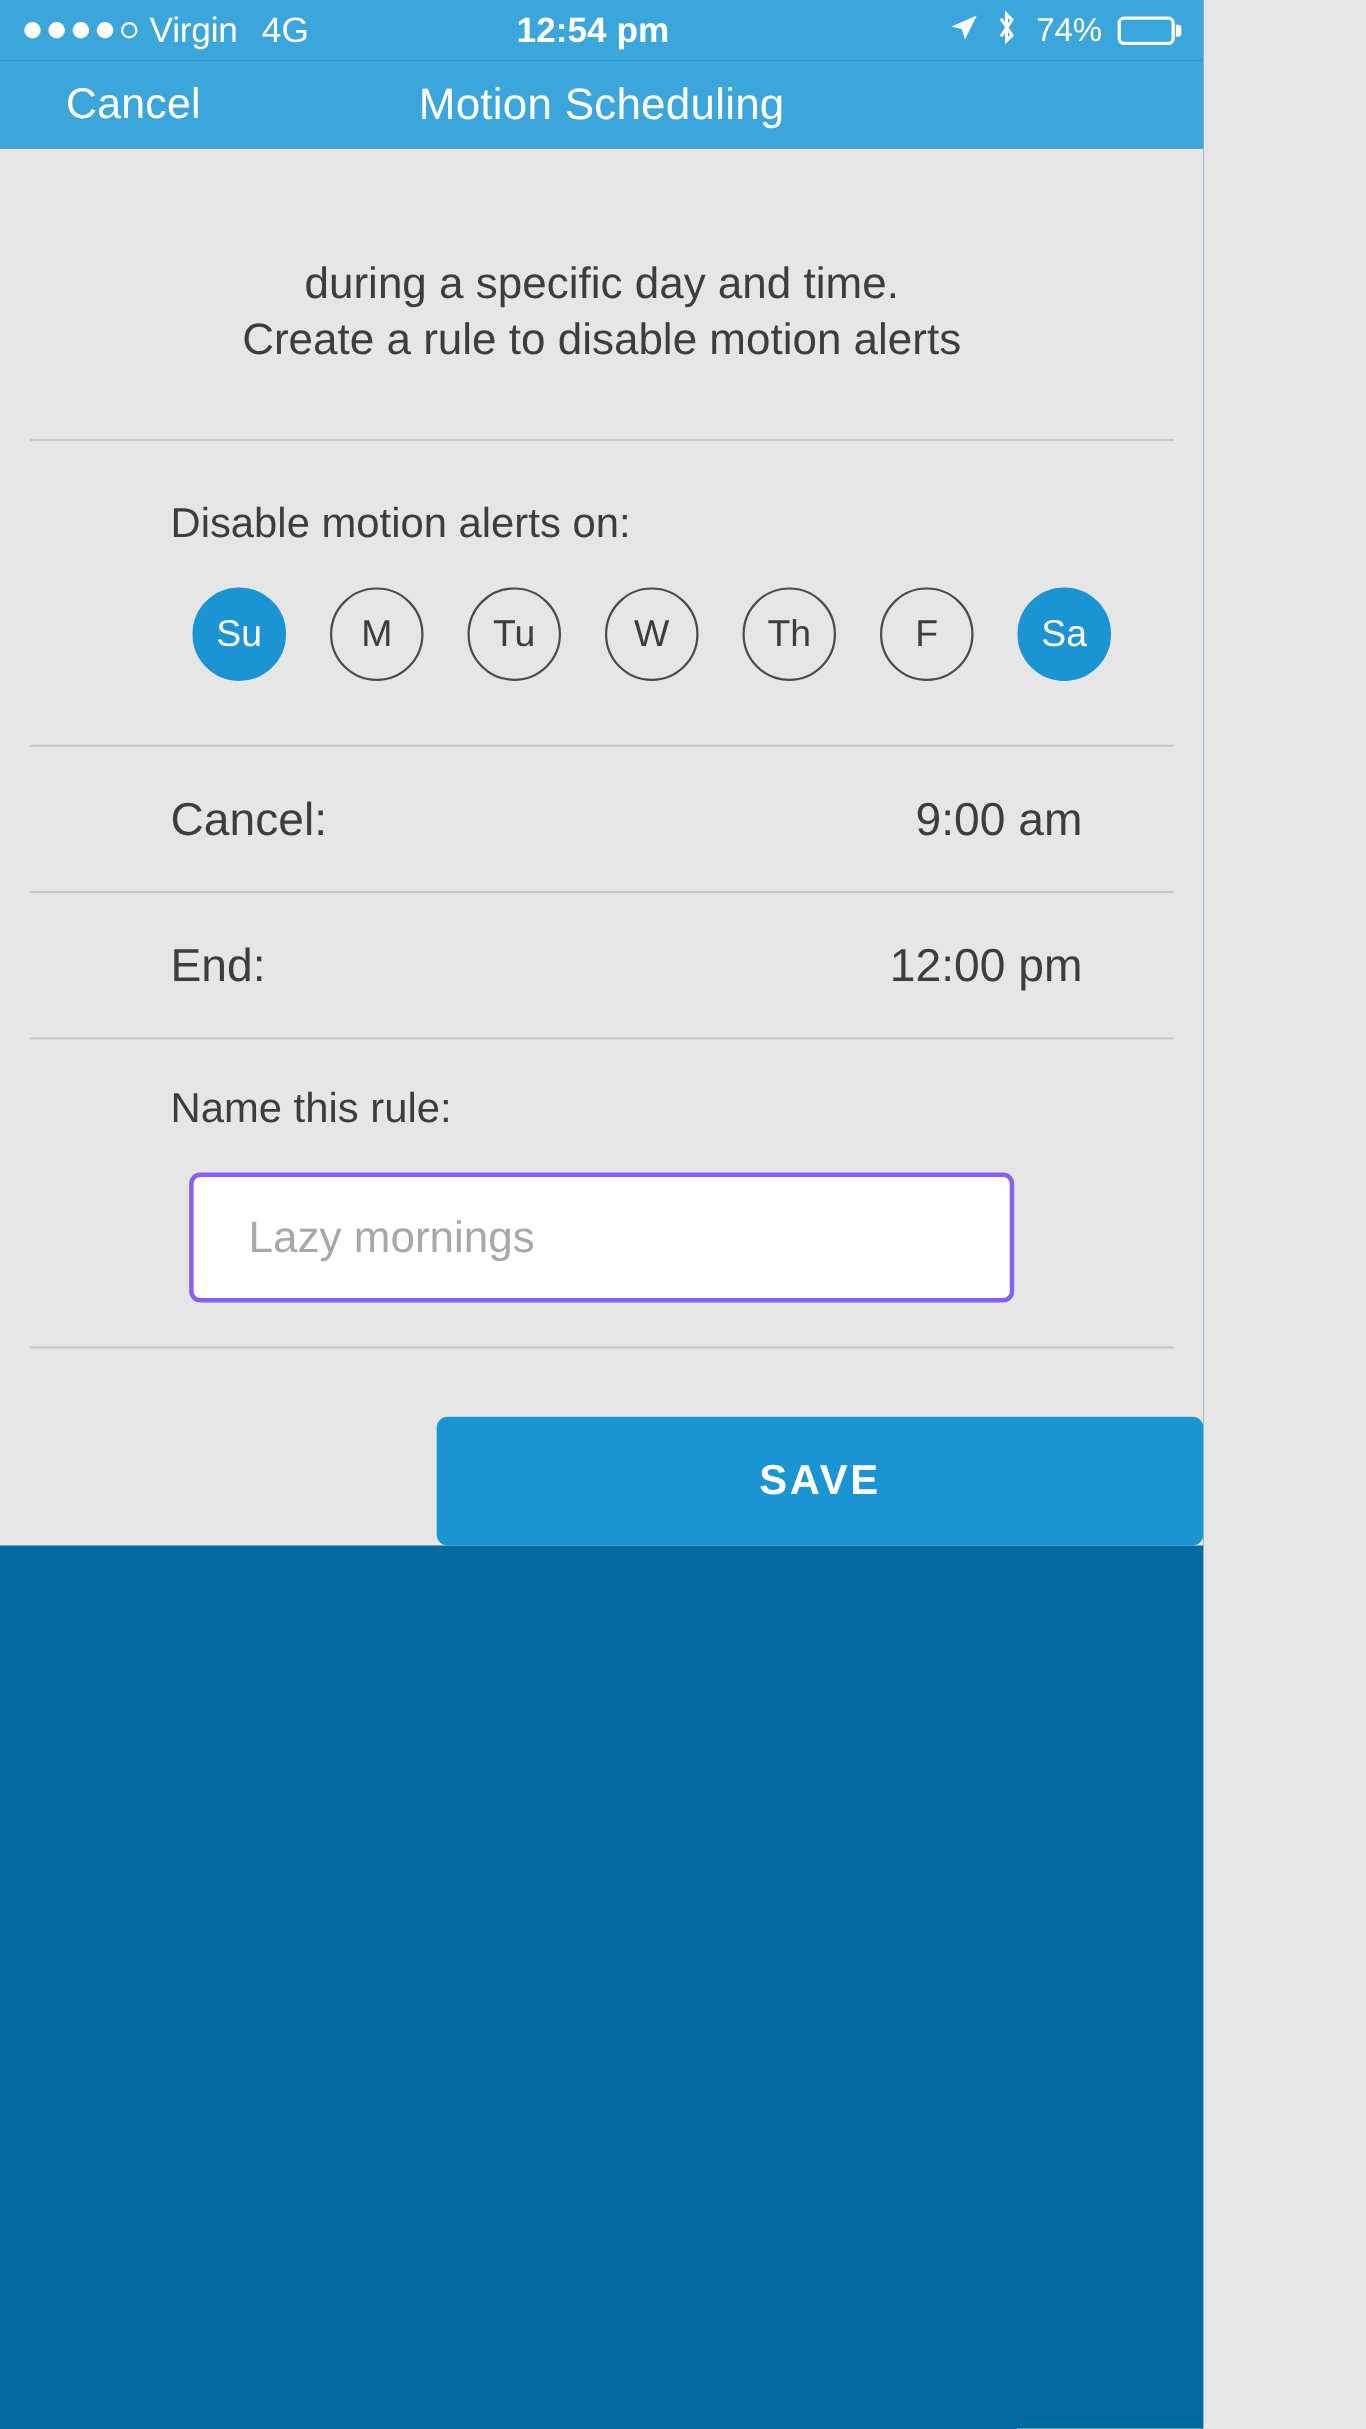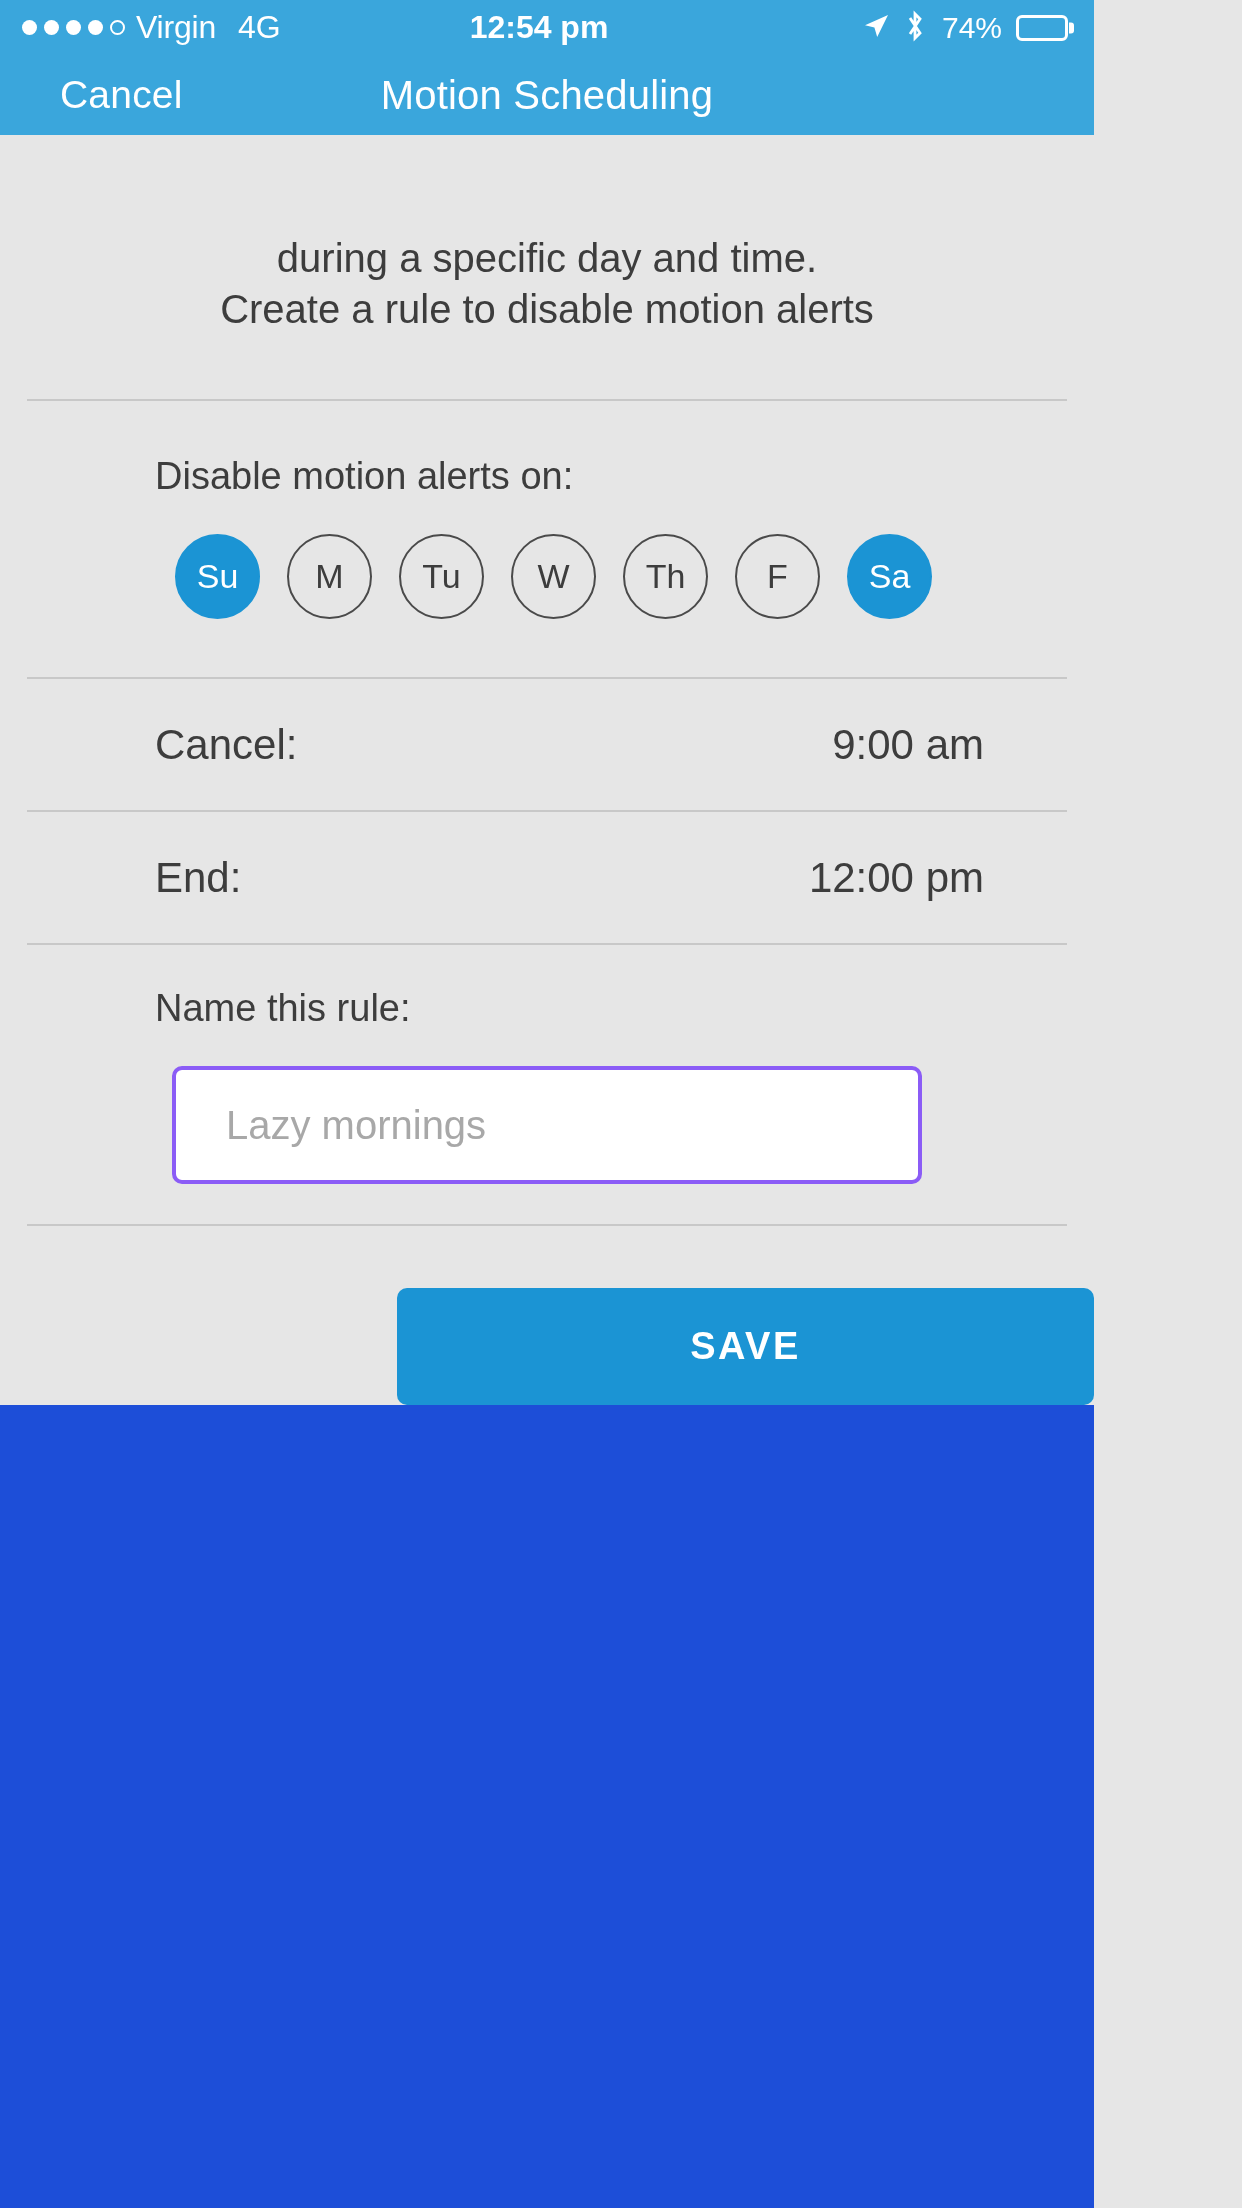--- a/index.html
+++ b/index.html
@@ -10,21 +10,21 @@
     height: 2208px;
     background: #e6e6e6;
     font-family: "Liberation Sans", sans-serif;
     -webkit-font-smoothing: antialiased;
   }
 
   .screen {
     position: relative;
     width: 1094px;
     height: 2208px;
-    background: #1d4ed8;
+    background: #0369a1;
     overflow: hidden;
   }
 
   
   .status-bar {
     position: relative;
     height: 55px;
     background: #3aa6dc;
     color: #ffffff;
     display: flex;
@@ -184,21 +184,21 @@
   .section-label {
     font-size: 38px;
     color: #3d3d3d;
     padding-left: 155px;
   }
 
   .days-row {
     display: flex;
     align-items: center;
     padding: 36px 0 0 175px;
-    gap: 27px;
+    gap: 40px;
   }
 
   .day-circle {
     width: 85px;
     height: 85px;
     border-radius: 50%;
     border: 2px solid #4a4a4a;
     display: flex;
     align-items: center;
     justify-content: center;

